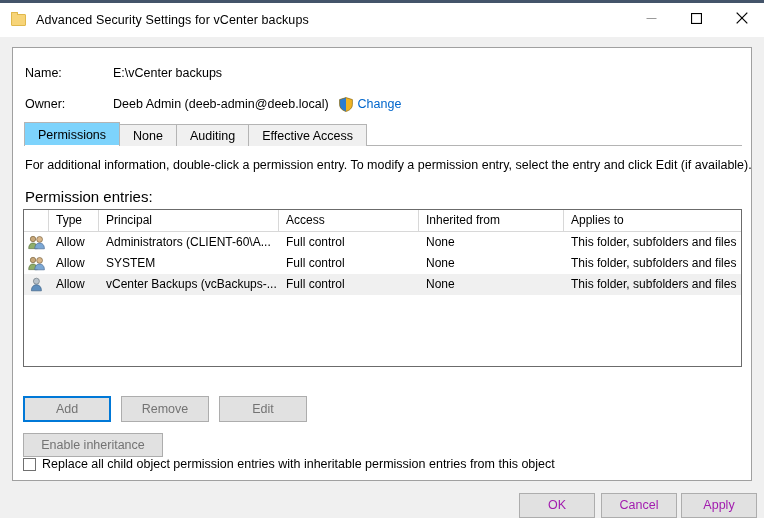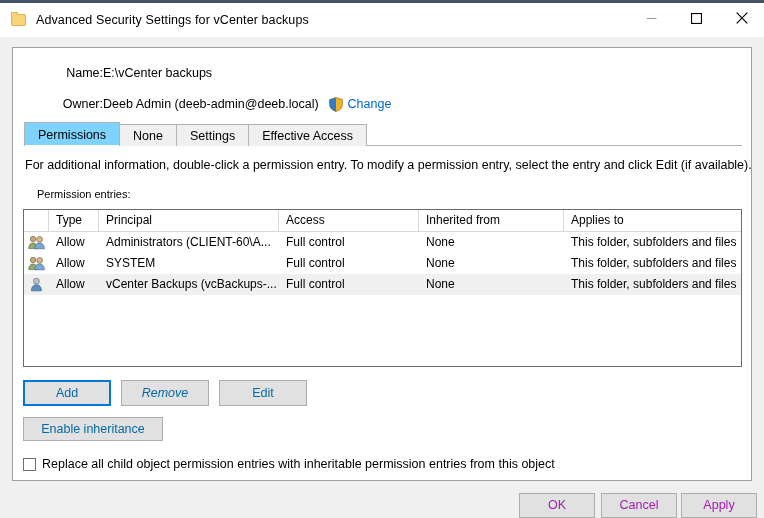--- a/index.html
+++ b/index.html
@@ -75,21 +75,21 @@
     border: 1px solid #a0a0a0;
     box-sizing: border-box;
   }
 
   .inforow {
     display: flex;
     font-size: 12.5px;
     color: #000;
     line-height: 1;
   }
-  .inforow .lbl { width: 90px; padding-left: 12px; box-sizing: border-box; text-align: right; }
+  .inforow .lbl { width: 100px; padding-left: 12px; box-sizing: border-box; }
   .inforow .val { white-space: nowrap; }
   #name-row { margin-top: 19px; }
   #owner-row { margin-top: 17px; align-items: center; }
 
   .shield {
     display: inline-block;
     width: 14px; height: 15px;
     margin: 0 5px 0 10px;
     vertical-align: -3px;
   }
@@ -142,22 +142,22 @@
 
   .instr {
     position: absolute;
     left: 12px; top: 110px;
     font-size: 12.5px;
     color: #000;
     white-space: nowrap;
   }
   .entries-lbl {
     position: absolute;
-    left: 24px; top: 140px;
-    font-size: 11px;
+    left: 12px; top: 140px;
+    font-size: 15px;
     color: #000;
   }
 
   
   .listbox {
     position: absolute;
     left: 10px; top: 161px;
     width: 719px; height: 158px;
     background: #ffffff;
     border: 1px solid #6b6b6b;
@@ -204,34 +204,35 @@
   }
   .lrow .cell.c-icon {
     padding-left: 4px;
     display: flex; align-items: center;
   }
 
   
   .btn {
     font-family: "Liberation Sans", sans-serif;
     font-size: 12.5px;
-    color: #0369a1;
+    color: #737373;
     background: #e1e1e1;
     border: 1px solid #adadad;
     box-sizing: border-box;
     cursor: pointer;
     padding: 0;
     line-height: 1;
+    margin-top: 16px;
   }
   .btn.focused {
     border: 2px solid #0078d7;
     background: #e1e1e1;
   }
   #add-btn    { position:absolute; left:10px;  top:332px; width:88px; height:26px; }
-  #remove-btn { position:absolute; left:108px; top:332px; width:88px; height:26px;font-style:italic; }
+  #remove-btn { position:absolute; left:108px; top:332px; width:88px; height:26px; }
   #edit-btn   { position:absolute; left:206px; top:332px; width:88px; height:26px; }
   #inherit-btn{ position:absolute; left:10px;  top:369px; width:140px; height:24px; }
 
   .checkrow {
     position: absolute;
     left: 10px; top: 409px;
     display: flex;
     align-items: center;
     font-size: 12.5px;
     color: #000;
@@ -317,21 +318,21 @@
           <path d="M7 0.6 L13.4 2.6 V7.4 C13.4 11 10.6 13.5 7 14.4 C3.4 13.5 0.6 11 0.6 7.4 V2.6 Z" fill="none" stroke="#8a6a14" stroke-width="0.7"></path>
         </svg>
       </span>
       <span class="changelink">Change</span>
     </div>
 
     <div class="tabstrip-line"></div>
     <div class="tabs">
       <div class="tab active">Permissions</div>
       <div class="tab">None</div>
-      <div class="tab">Settings</div>
+      <div class="tab">Auditing</div>
       <div class="tab">Effective Access</div>
     </div>
 
     <div class="instr">For additional information, double-click a permission entry. To modify a permission entry, select the entry and click Edit (if available).</div>
     <div class="entries-lbl">Permission entries:</div>
 
     <div class="listbox">
       <div class="lhead">
         <div class="hcell c-icon"></div>
         <div class="hcell c-type">Type</div>

